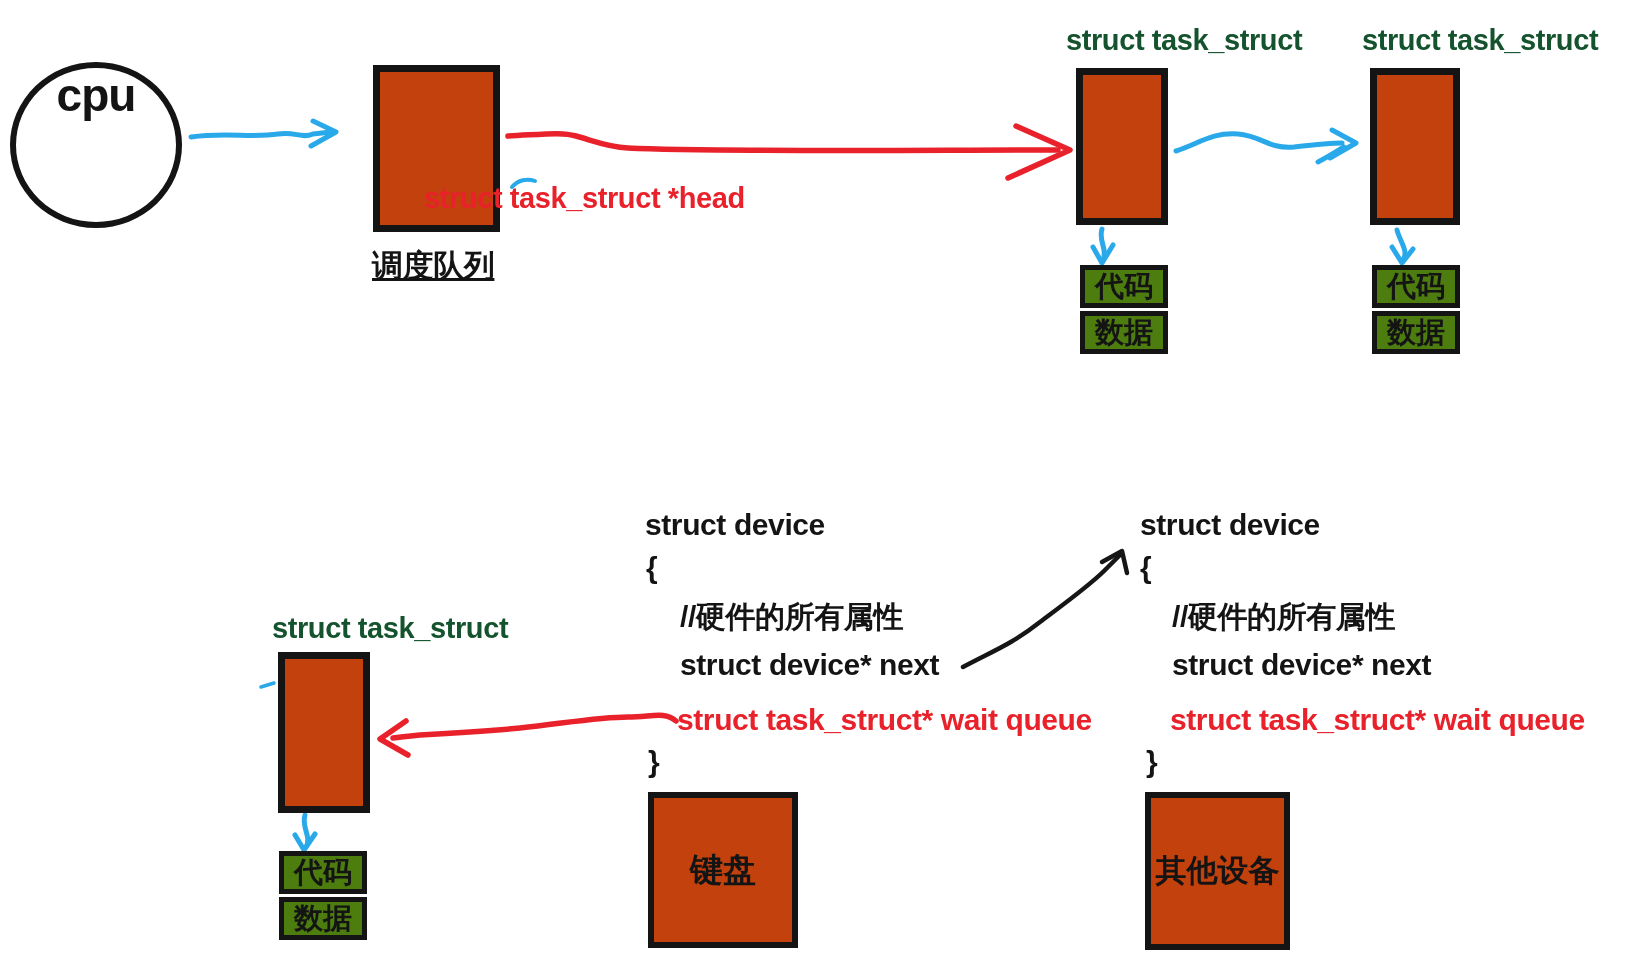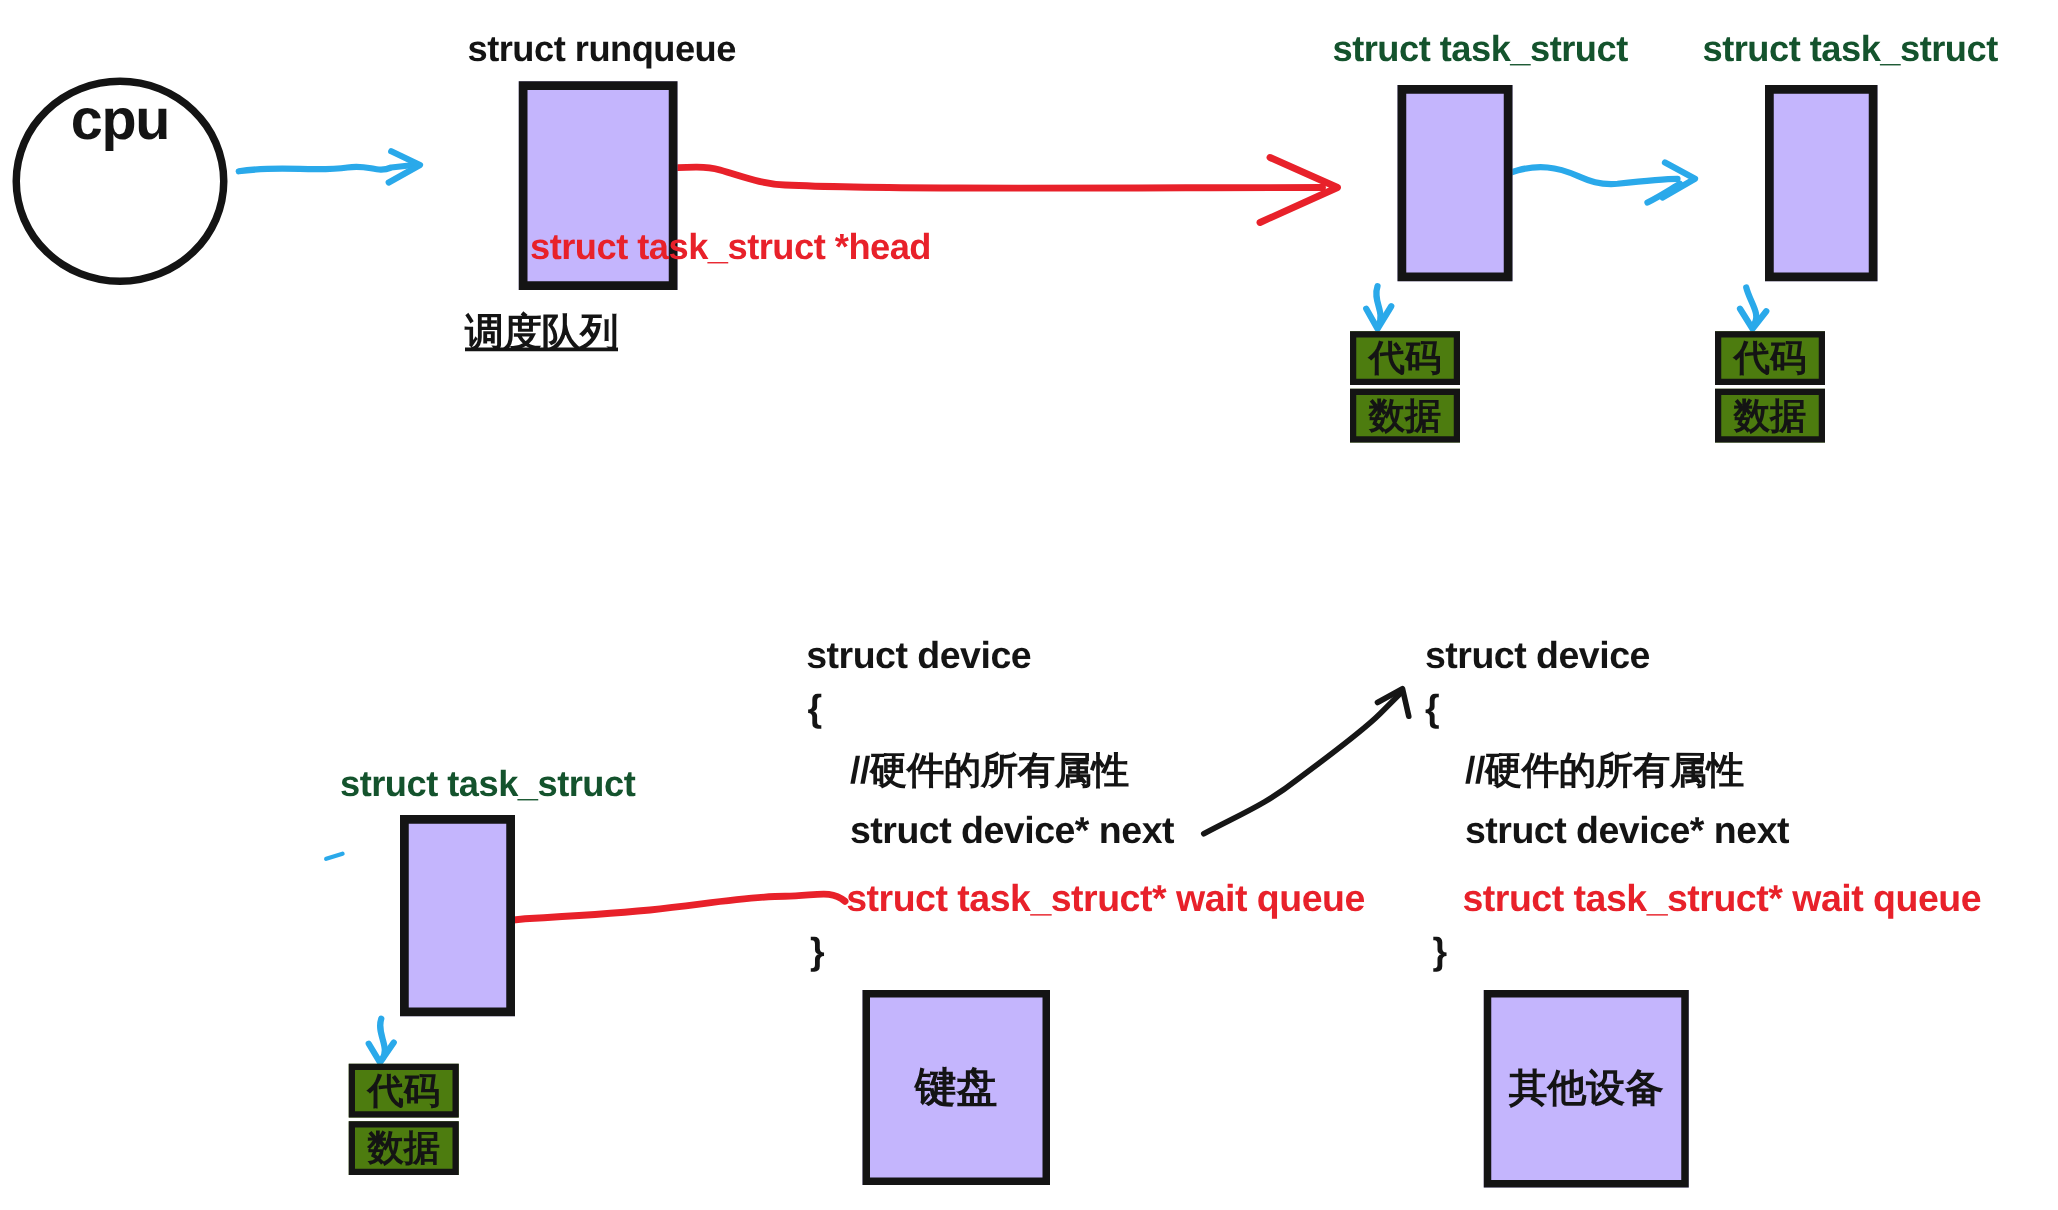--- a/index.html
+++ b/index.html
@@ -17,21 +17,21 @@
     color:#141414;
     white-space:nowrap;
     letter-spacing:-0.4px;
     line-height:1.15;
   }
   .sz29{font-size:29px;}
   .sz30{font-size:30px;text-align:center;}
   .sz31{font-size:31px;text-decoration:underline;}
   .blue{color:#14532d;}
   .red{color:#e8212a;}
-  .box{position:absolute;background:#c4b5fd;box-sizing:border-box;margin-left:42px;}
+  .box{position:absolute;background:#c2410c;box-sizing:border-box;}
   .bk7{border:7px solid #141414;}
   .bk6{border:6px solid #141414;}
   .cpu-ellipse{
     position:absolute;left:10px;top:62px;width:172px;height:166px;
     border:6px solid #141414;border-radius:50%;
     box-sizing:border-box;
     display:flex;align-items:flex-start;justify-content:center;
   }
   .cpu-text{font-weight:700;font-size:46px;color:#141414;letter-spacing:-1px;}
   .mem-stack{position:absolute;display:flex;flex-direction:column;gap:3px;}
@@ -103,21 +103,20 @@
 
     <g stroke="#2aa9ea" stroke-width="3.5" fill="none" stroke-linecap="round">
       <path d="M261,687 L274,683"></path>
     </g>
   </svg>
 
   <div class="cpu-ellipse">
     <span class="cpu-text">cpu</span>
   </div>
 
-  <div class="lbl sz29" style="left:374px;top:24px;">struct runqueue</div>
 
   <div class="box bk7" style="left:373px;top:65px;width:127px;height:167px;"></div>
 
   <div class="lbl sz29 red" style="left:384px;top:182px;margin-left:40px;">struct task_struct *head</div>
 
   <div class="lbl sz31" style="left:372px;top:248px;">调度队列</div>
 
   <div class="lbl sz29 blue" style="left:1066px;top:24px;">struct task_struct</div>
   <div class="box bk7" style="left:1076px;top:68px;width:92px;height:157px;"></div>
 
@@ -157,17 +156,17 @@
 
   <div>
     <div class="lbl sz30" style="left:1140px;top:508px;">struct device</div>
     <div class="lbl sz30" style="left:1140px;top:551px;">{</div>
     <div class="lbl sz30" style="left:1172px;top:600px;">//硬件的所有属性</div>
     <div class="lbl sz30" style="left:1172px;top:648px;">struct device* next</div>
     <div class="lbl sz30 red" style="left:1170px;top:703px;">struct task_struct* wait queue</div>
     <div class="lbl sz30" style="left:1146px;top:745px;">}</div>
   </div>
 
-  <div class="box bk6 device-box" style="left:1145px;top:792px;width:164px;height:158px;">
+  <div class="box bk6 device-box" style="left:1145px;top:792px;width:145px;height:158px;">
     <span class="other-label">其他设备</span>
   </div>
 
 </div>
 
 </body></html>

